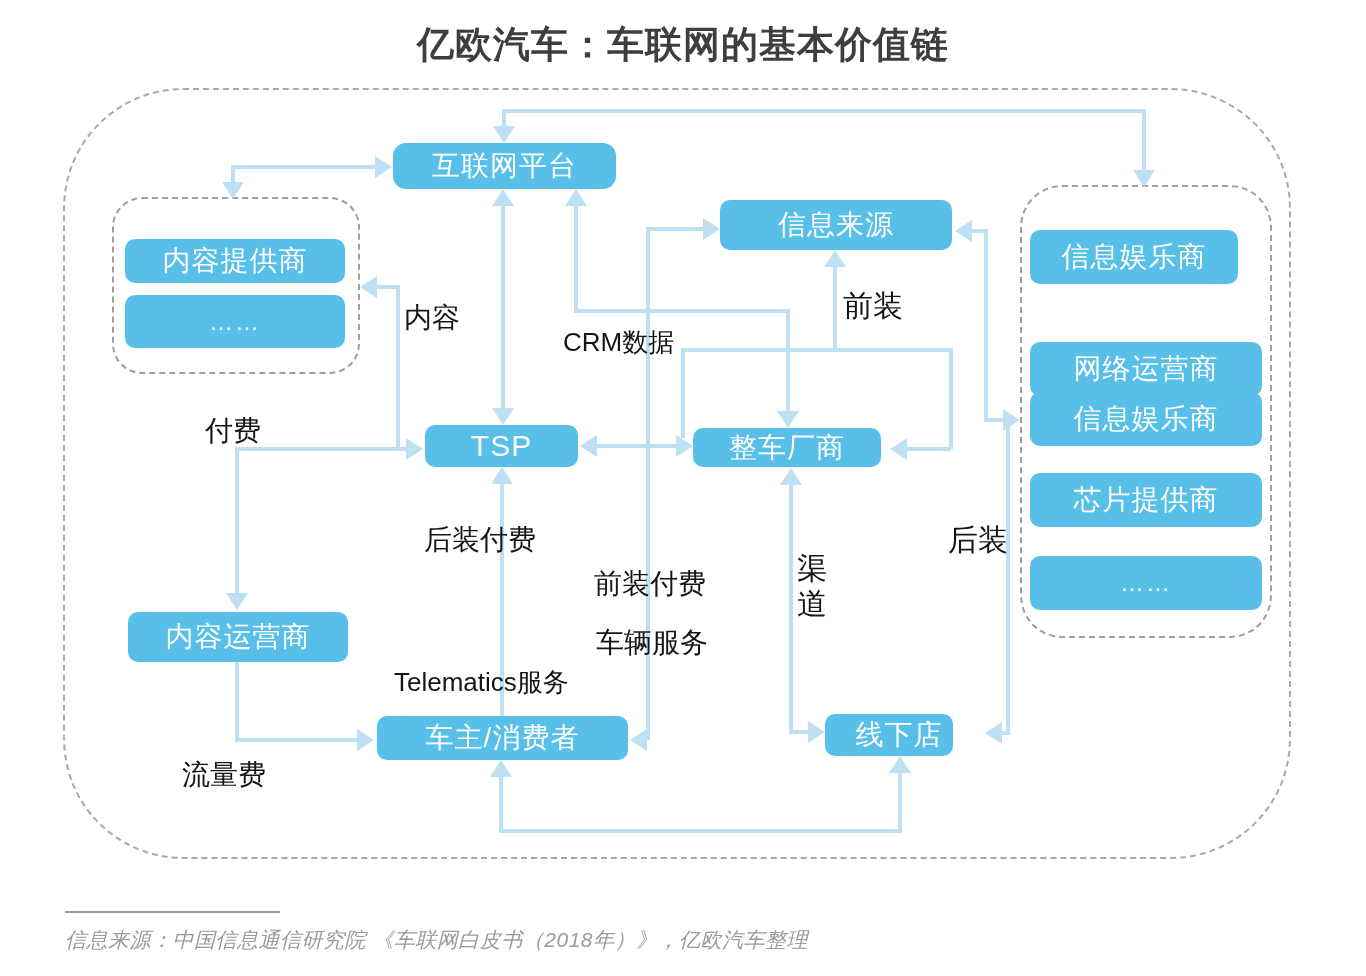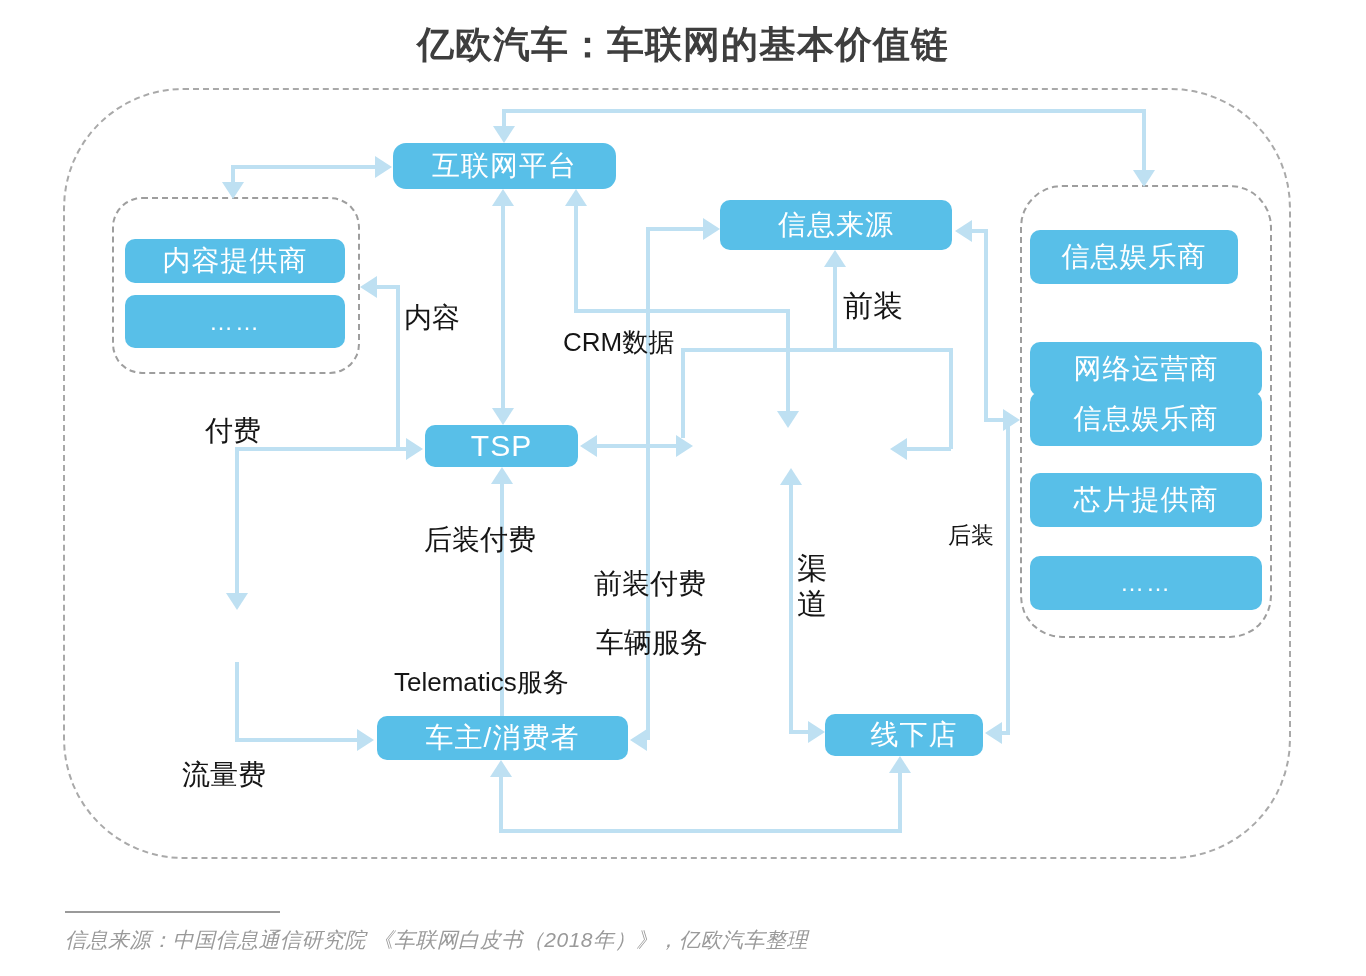--- a/index.html
+++ b/index.html
@@ -160,25 +160,27 @@
   <div class="node" style="left:393px;top:143px;width:223px;height:46px;border-radius:13px;">互联网平台</div>
 
   <div class="node" style="left:720px;top:200px;width:232px;height:50px;">信息来源</div>
 
   <div class="node" style="left:125px;top:239px;width:220px;height:44px;">内容提供商</div>
 
   <div class="node" style="left:125px;top:295px;width:220px;height:53px;font-size:24px;letter-spacing:2px;">……</div>
 
   <div class="node" style="left:425px;top:425px;width:153px;height:42px;font-size:30px;">TSP</div>
 
-
+  <div class="node" style="left:693px;top:428px;width:188px;height:39px;">整车厂商</div>
+
+  <div class="node" style="left:128px;top:612px;width:220px;height:50px;">内容运营商</div>
 
   <div class="node" style="left:377px;top:716px;width:251px;height:44px;">车主/消费者</div>
 
-  <div class="node" style="left:825px;top:714px;width:158px;height:42px;padding-left:20px;">线下店</div>
+  <div class="node" style="left:825px;top:714px;width:128px;height:42px;padding-left:20px;">线下店</div>
 
   <div class="node" style="left:1030px;top:230px;width:208px;height:54px;">信息娱乐商</div>
 
   <div class="node" style="left:1030px;top:311px;width:232px;height:54px;margin-top:31px;">网络运营商</div>
 
   <div class="node" style="left:1030px;top:392px;width:232px;height:54px;">信息娱乐商</div>
 
   <div class="node" style="left:1030px;top:473px;width:232px;height:54px;">芯片提供商</div>
 
   <div class="node" style="left:1030px;top:556px;width:232px;height:54px;font-size:24px;letter-spacing:2px;">……</div>
@@ -194,20 +196,20 @@
   <div class="lbl" style="left:424px;top:521px;">后装付费</div>
 
   <div class="lbl" style="left:594px;top:565px;">前装付费</div>
 
   <div class="lbl" style="left:596px;top:624px;font-family:Liberation Serif, serif;">车辆服务</div>
 
   <div class="lbl small" style="left:394px;top:665px;">Telematics服务</div>
 
   <div class="lbl vertical" style="left:797px;top:552px;">渠道</div>
 
-  <div class="lbl" style="left:948px;top:520px;font-size:23px;text-align:center;">后装</div>
+  <div class="lbl" style="left:948px;top:520px;font-size:30px;text-align:center;">后装</div>
 
   <div class="lbl" style="left:182px;top:756px;">流量费</div>
 
   <div class="source-rule"></div>
   <div class="source-note">信息来源：中国信息通信研究院 《车联网白皮书（2018年）》，亿欧汽车整理</div>
 
 </div>
 
 </body></html>

